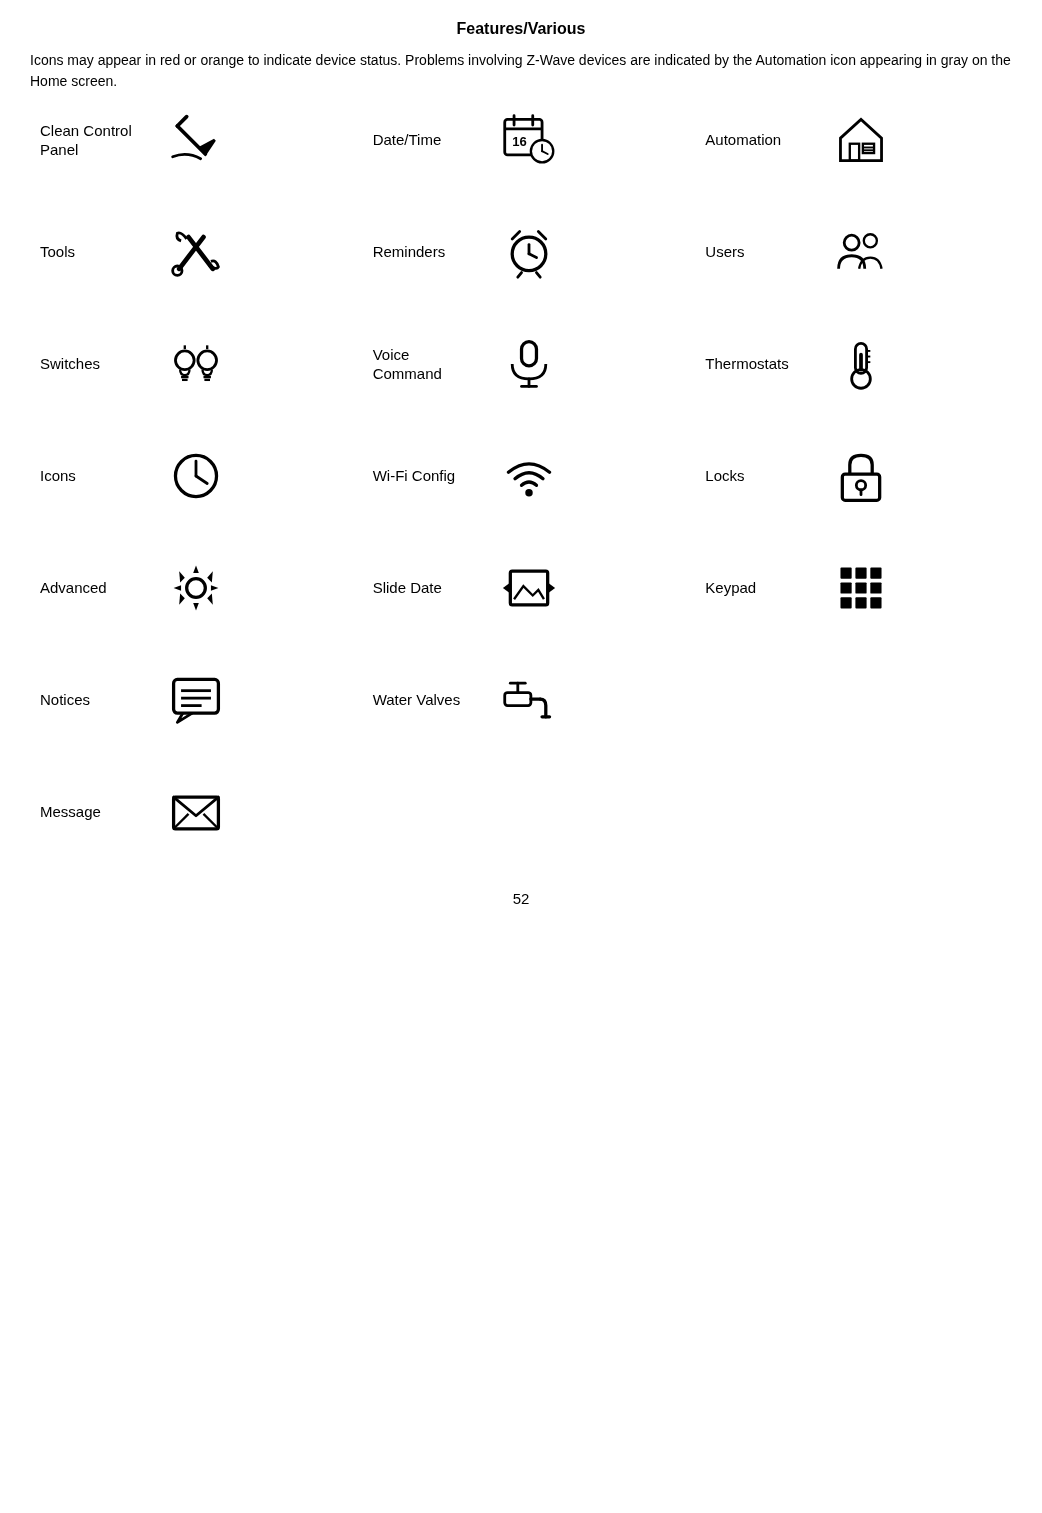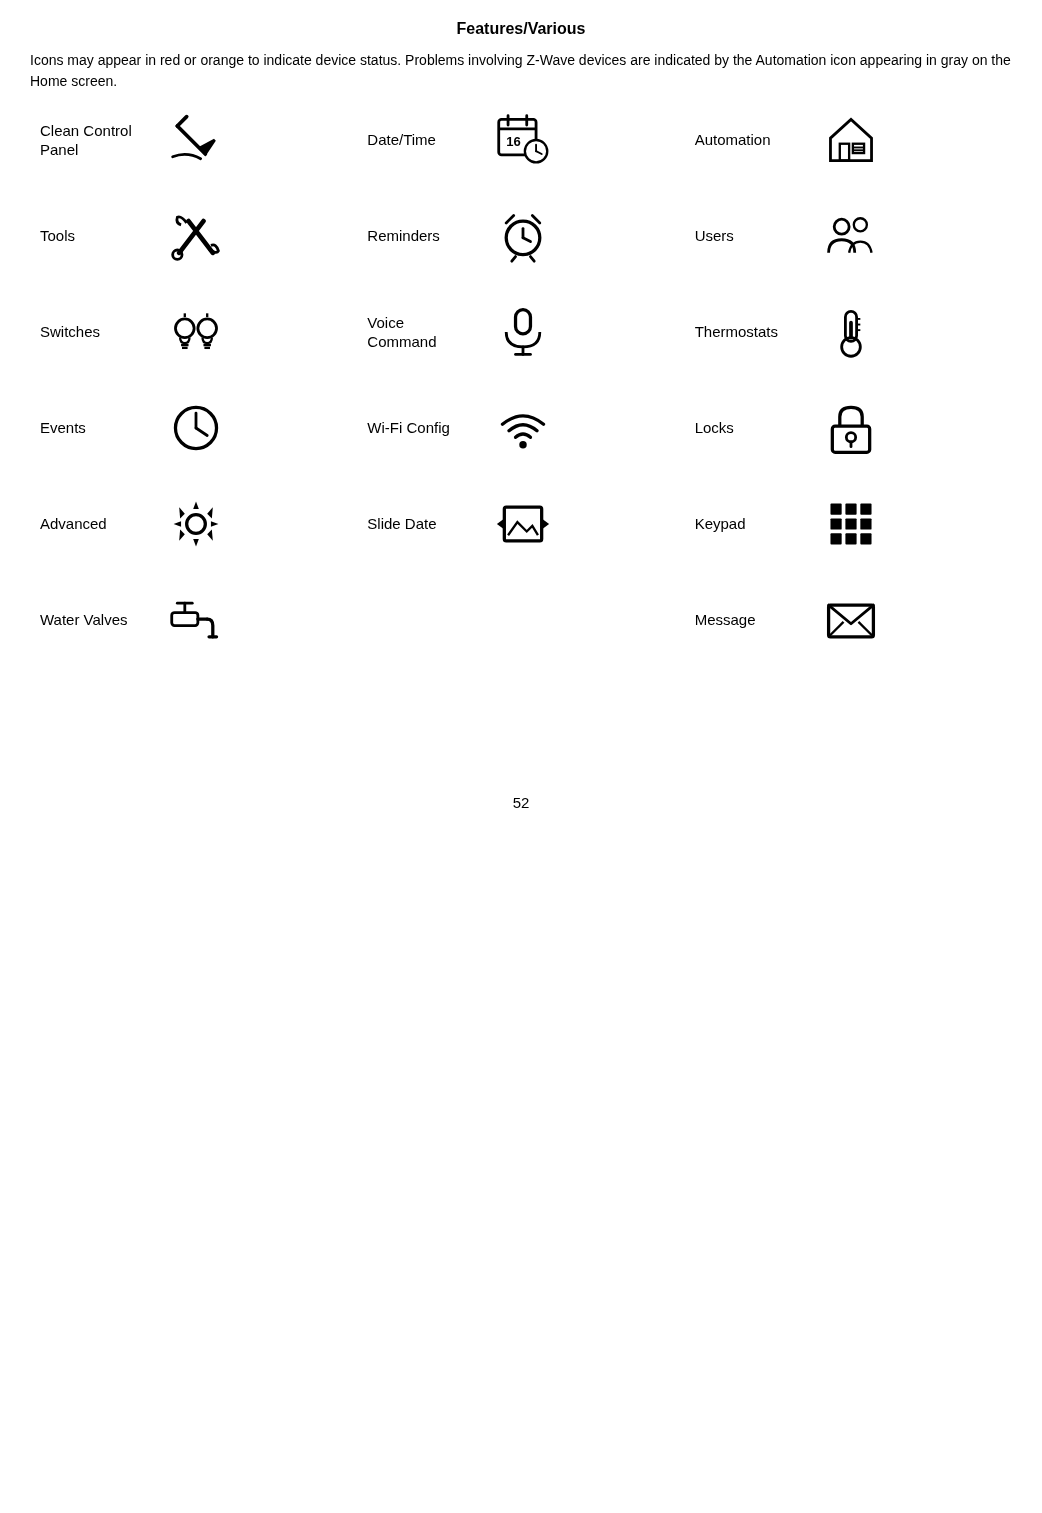--- a/index.html
+++ b/index.html
@@ -17,21 +17,21 @@
       font-weight: bold;
       margin-bottom: 12px;
     }
     .intro {
       font-size: 14px;
       line-height: 1.5;
     }
     .grid {
       display: grid;
       grid-template-columns: repeat(3, 1fr);
-      gap: 0;
+      gap: 16px;
     }
     .item {
       display: flex;
       align-items: center;
       padding: 18px 10px;
       gap: 16px;
       min-height: 90px;
     }
     .item-label {
       font-size: 15px;
@@ -201,21 +201,21 @@
         <line x1="30" y1="36" x2="30" y2="20" stroke="#000" stroke-width="4" stroke-linecap="round"></line>
 
         <line x1="36" y1="16" x2="40" y2="16" stroke="#000" stroke-width="2"></line>
         <line x1="36" y1="22" x2="40" y2="22" stroke="#000" stroke-width="2"></line>
         <line x1="36" y1="28" x2="40" y2="28" stroke="#000" stroke-width="2"></line>
       </svg>
     </div>
   </div>
 
   <div class="item">
-    <div class="item-label">Events</div>
+    <div class="item-label">Icons</div>
     <div class="item-icon">
       <svg class="icon-svg" viewBox="0 0 60 60" fill="none" xmlns="http://www.w3.org/2000/svg">
 
         <circle cx="30" cy="30" r="22" stroke="#000" stroke-width="3.5" fill="none"></circle>
         <line x1="30" y1="30" x2="30" y2="14" stroke="#000" stroke-width="3" stroke-linecap="round"></line>
         <line x1="30" y1="30" x2="42" y2="38" stroke="#000" stroke-width="3" stroke-linecap="round"></line>
       </svg>
     </div>
   </div>
 
@@ -291,20 +291,33 @@
         <rect x="8" y="24" width="12" height="12" rx="1" fill="#000"></rect>
         <rect x="24" y="24" width="12" height="12" rx="1" fill="#000"></rect>
         <rect x="40" y="24" width="12" height="12" rx="1" fill="#000"></rect>
         <rect x="8" y="40" width="12" height="12" rx="1" fill="#000"></rect>
         <rect x="24" y="40" width="12" height="12" rx="1" fill="#000"></rect>
         <rect x="40" y="40" width="12" height="12" rx="1" fill="#000"></rect>
       </svg>
     </div>
   </div>
 
+  <div class="item">
+    <div class="item-label">Notices</div>
+    <div class="item-icon">
+      <svg class="icon-svg" viewBox="0 0 60 60" fill="none" xmlns="http://www.w3.org/2000/svg">
+
+        <rect x="6" y="8" width="48" height="36" rx="4" stroke="#000" stroke-width="3.5" fill="none"></rect>
+        <path d="M16 44 L10 54 L26 44" stroke="#000" stroke-width="3" fill="none" stroke-linejoin="round"></path>
+        <line x1="14" y1="20" x2="46" y2="20" stroke="#000" stroke-width="3"></line>
+        <line x1="14" y1="28" x2="46" y2="28" stroke="#000" stroke-width="3"></line>
+        <line x1="14" y1="36" x2="36" y2="36" stroke="#000" stroke-width="3"></line>
+      </svg>
+    </div>
+  </div>
 
   <div class="item">
     <div class="item-label">Water Valves</div>
     <div class="item-icon">
       <svg class="icon-svg" viewBox="0 0 60 60" fill="none" xmlns="http://www.w3.org/2000/svg">
 
         <rect x="4" y="22" width="28" height="14" rx="3" stroke="#000" stroke-width="3" fill="none"></rect>
         <line x1="32" y1="29" x2="42" y2="29" stroke="#000" stroke-width="3.5" stroke-linecap="round"></line>
         <path d="M42 29 Q48 29 48 36 L48 48" stroke="#000" stroke-width="3.5" fill="none" stroke-linecap="round"></path>
         <line x1="44" y1="48" x2="52" y2="48" stroke="#000" stroke-width="3.5" stroke-linecap="round"></line>

